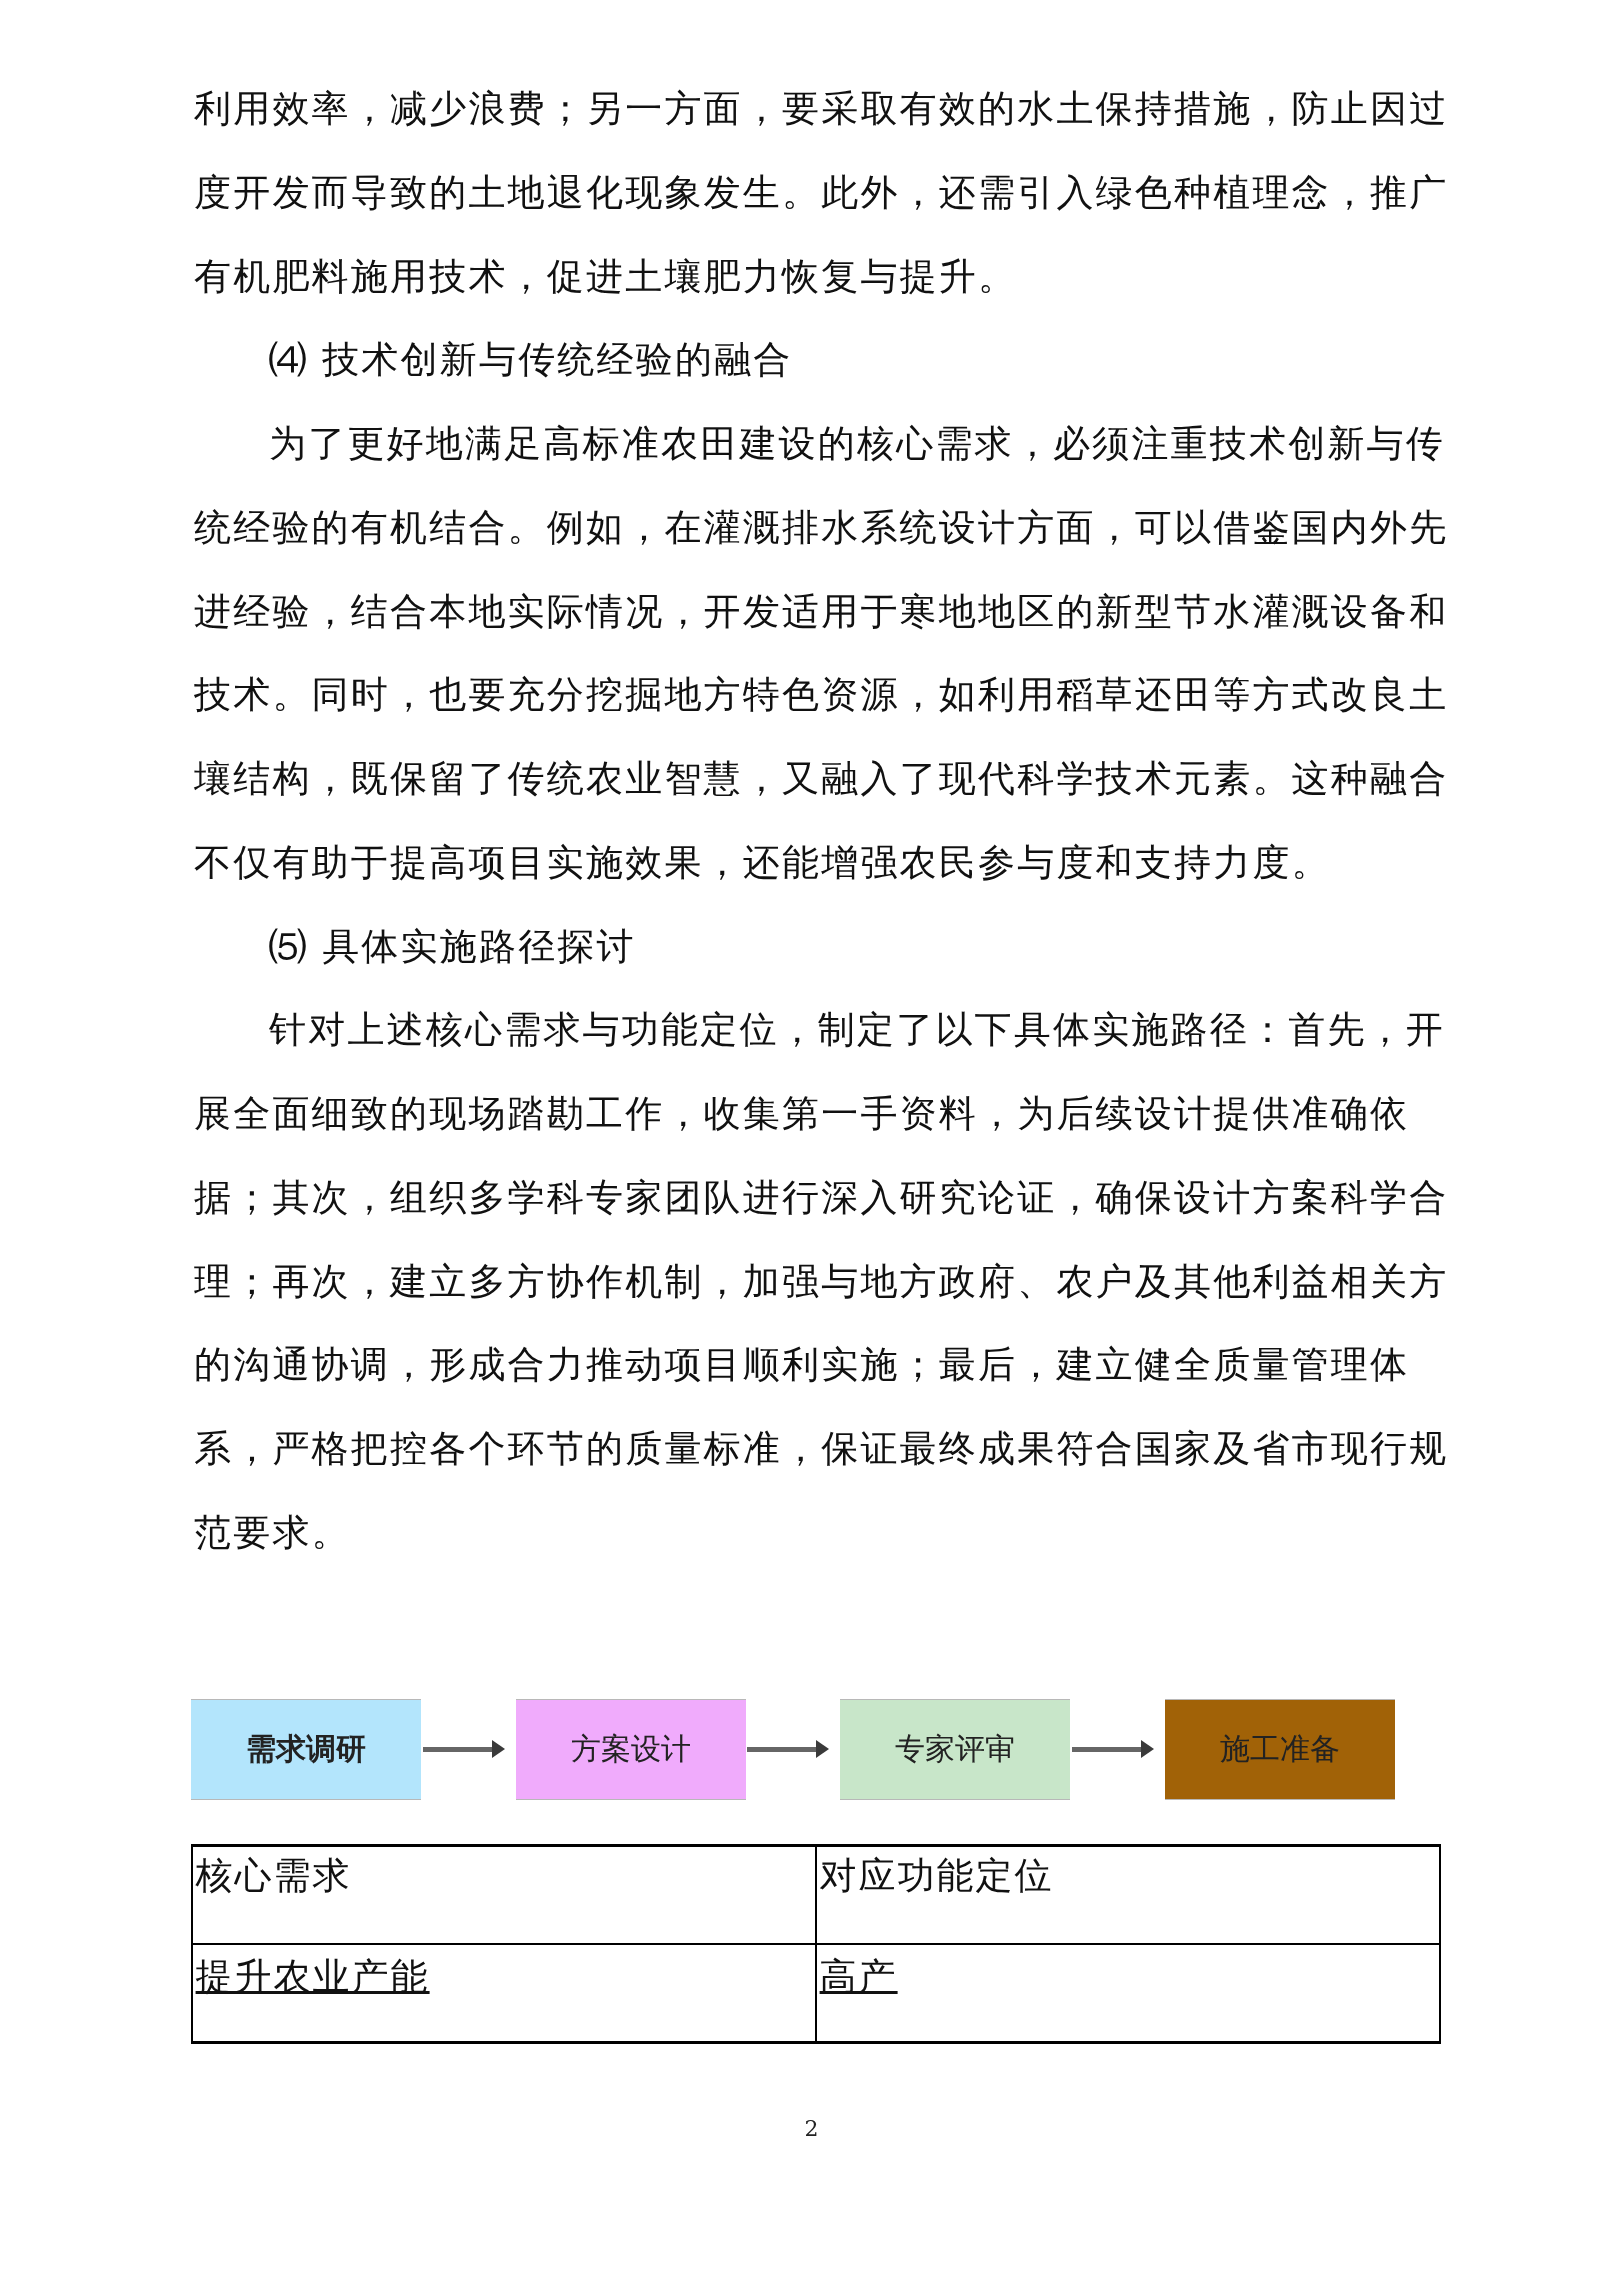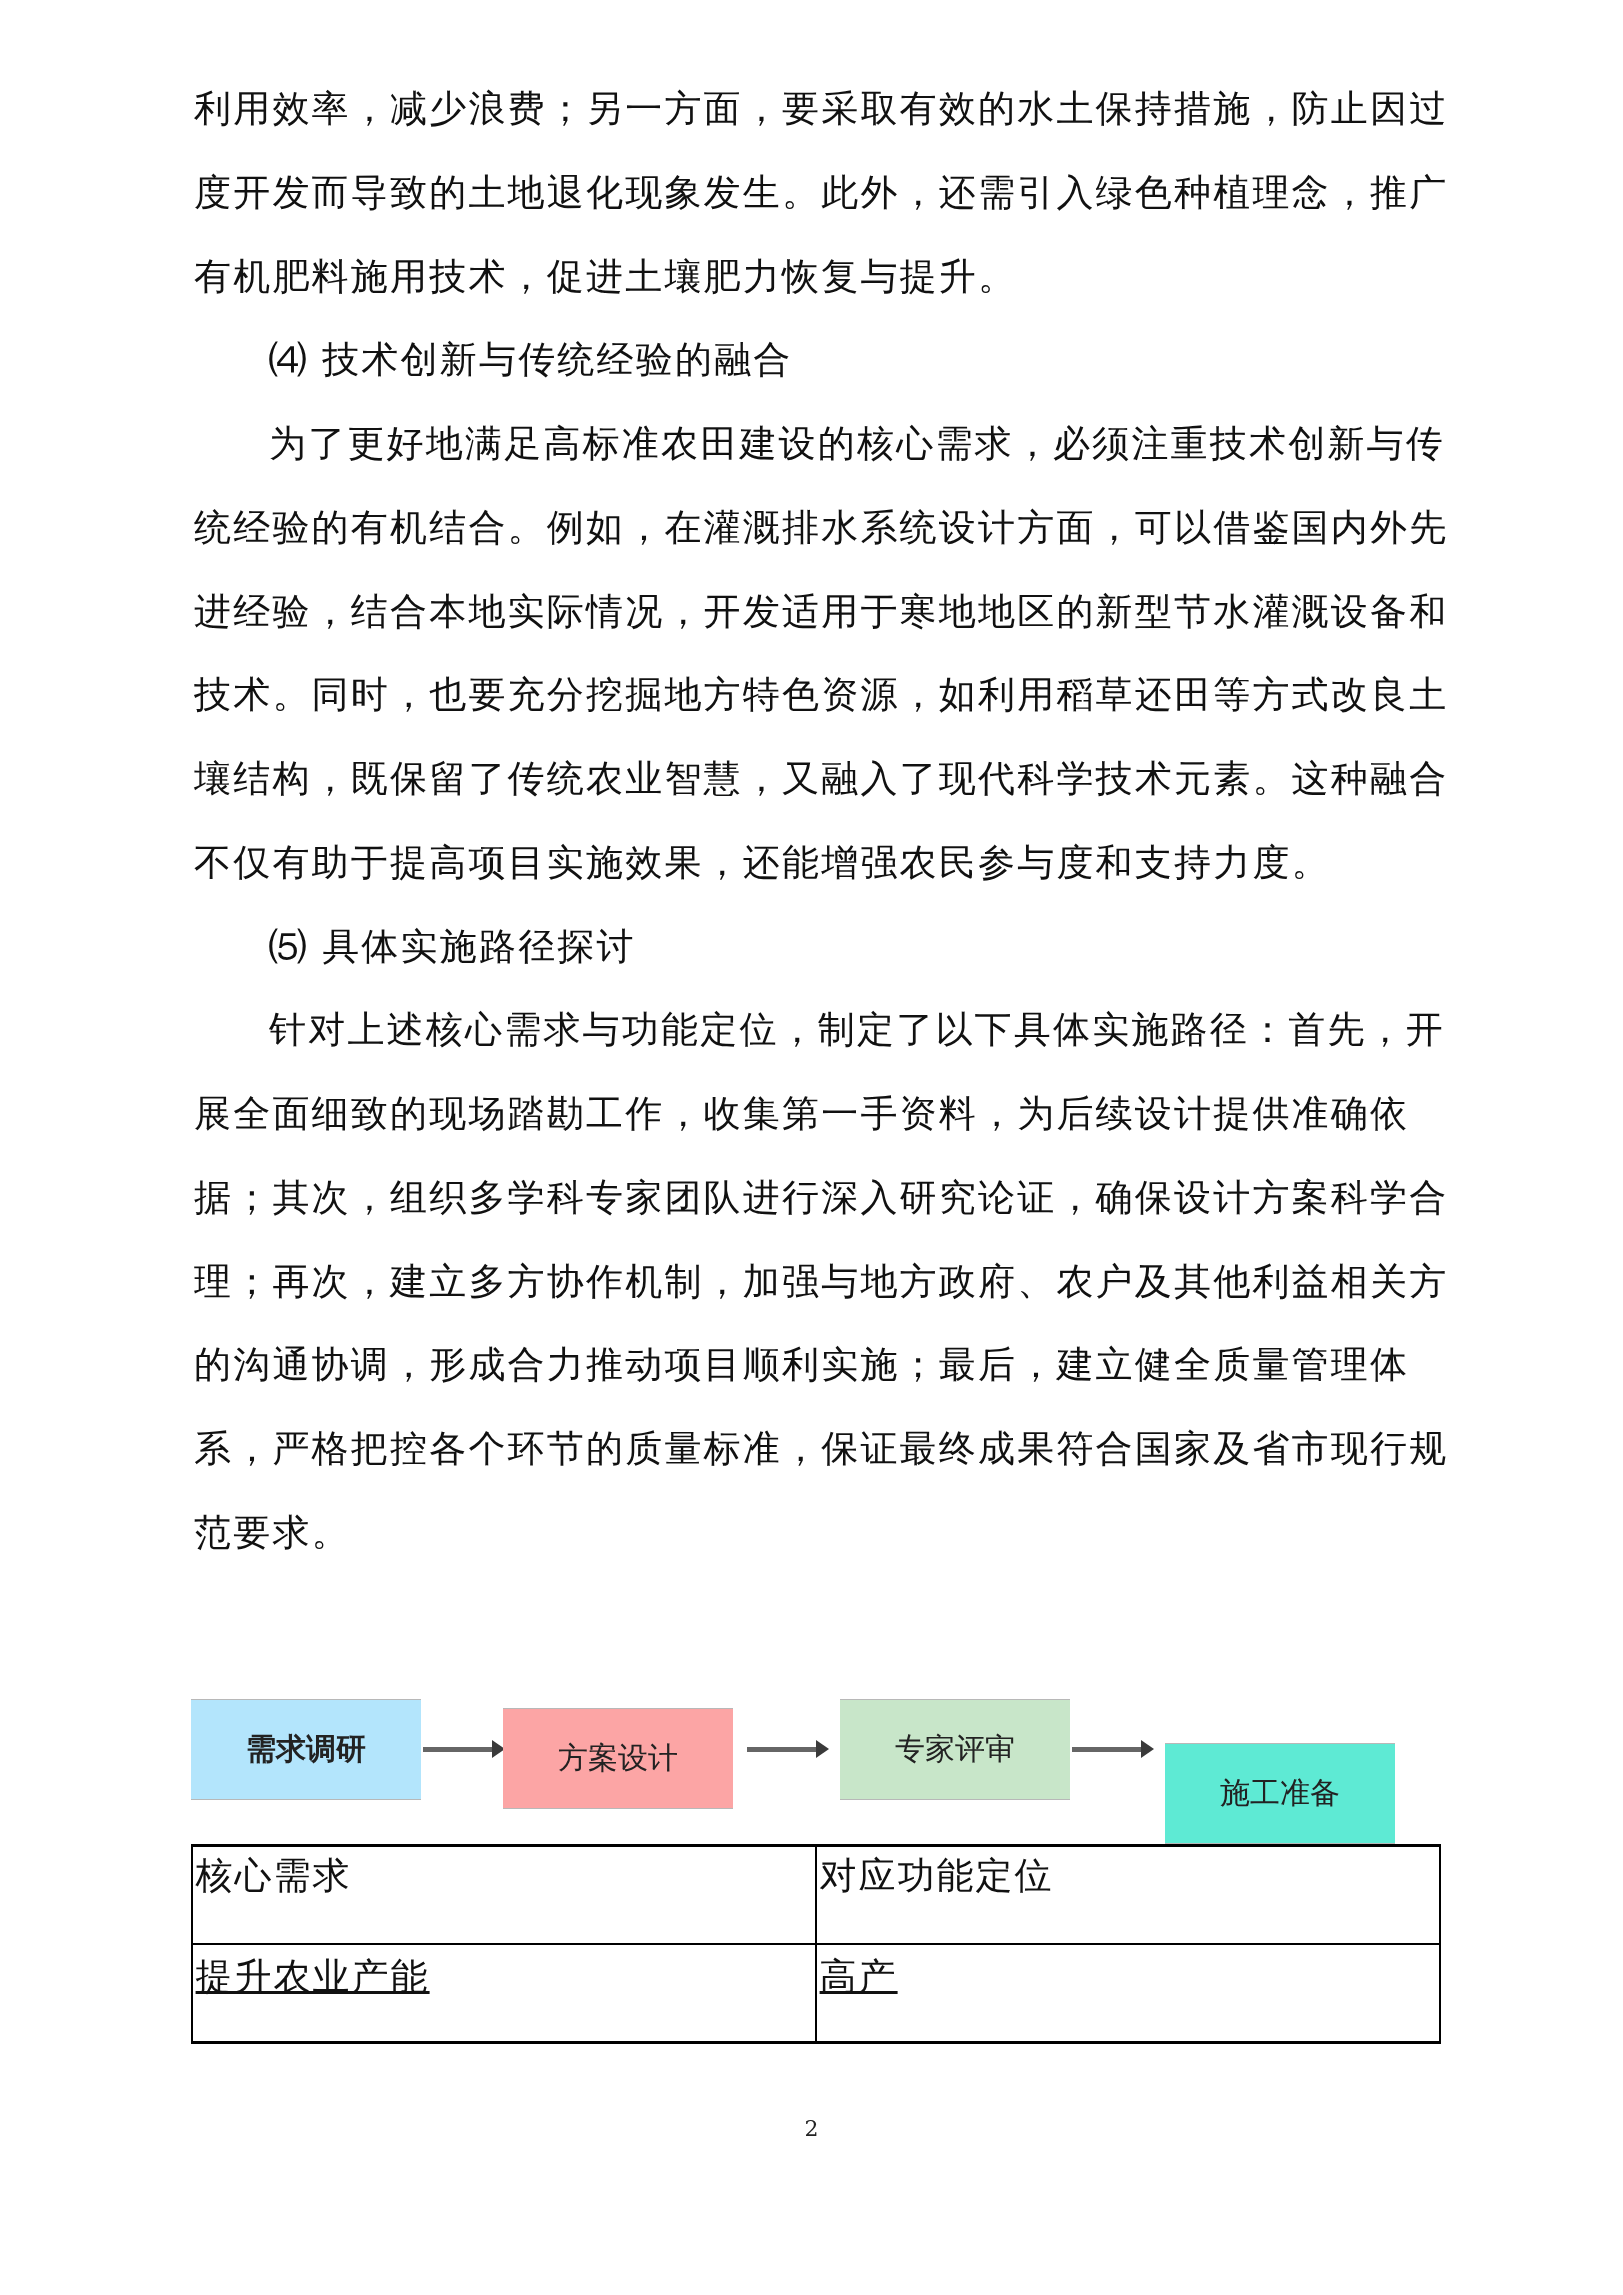--- a/index.html
+++ b/index.html
@@ -73,31 +73,31 @@
     <div class="line" style="top:1425px">系，严格把控各个环节的质量标准，保证最终成果符合国家及省市现行规</div>
     <div class="line" style="top:1509px">范要求。</div>
   </div>
 
   <div class="flow">
     <div class="flow-box" style="left:0; background:#b3e5fc;font-weight:bold;">需求调研</div>
     <div class="flow-arrow" style="left:232px">
         <div class="shaft"></div>
         <div class="head"></div>
       </div>
-    <div class="flow-box" style="left:312px; background:#fca5a5;margin-top:9px;">方案设计</div>
+    <div class="flow-box" style="left:325px; background:#f0abfc;">方案设计</div>
     <div class="flow-arrow" style="left:556px">
         <div class="shaft"></div>
         <div class="head"></div>
       </div>
     <div class="flow-box" style="left:649px; background:#c8e6c9;">专家评审</div>
     <div class="flow-arrow" style="left:881px">
         <div class="shaft"></div>
         <div class="head"></div>
       </div>
-    <div class="flow-box" style="left:974px; background:#5eead4;margin-top:44px;">施工准备</div>
+    <div class="flow-box" style="left:974px; background:#a16207;">施工准备</div>
   </div>
 
   <table class="table">
     <tbody>
         <tr>
       <td>核心需求</td>
       <td>对应功能定位</td>
     </tr>
     <tr>
       <td>提升农业产能</td>

